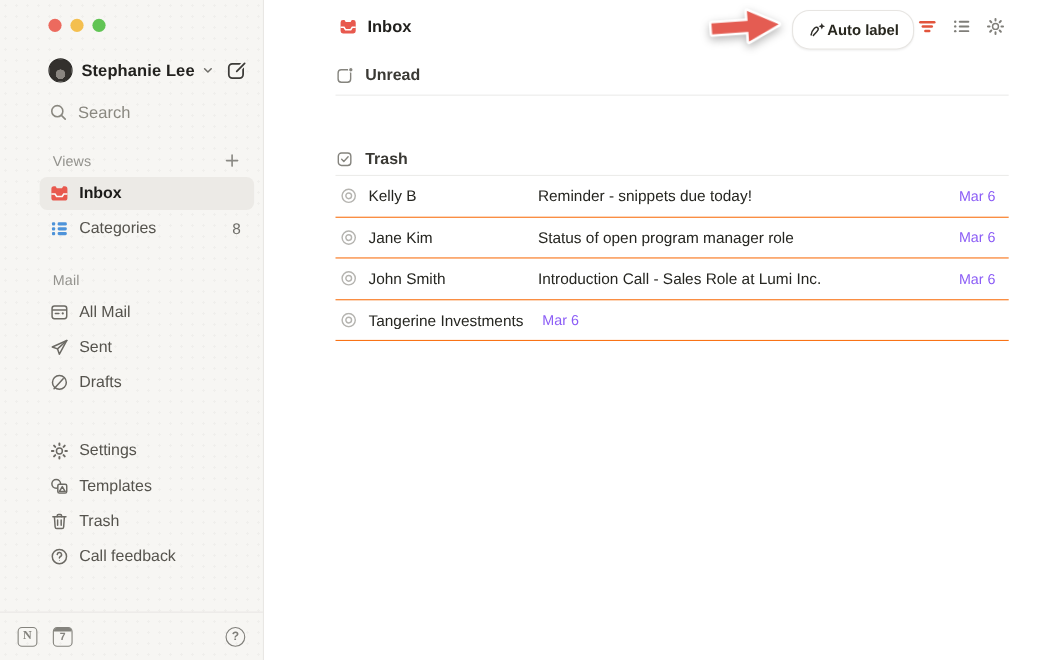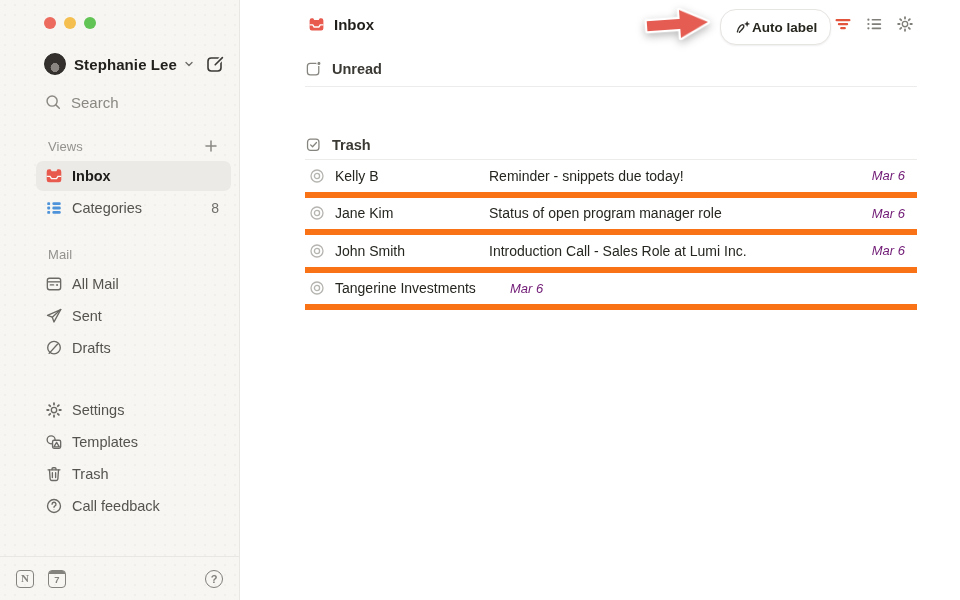--- a/index.html
+++ b/index.html
@@ -74,26 +74,26 @@
 
   .sec-row { position:absolute; left:65px; display:flex; align-items:flex-end; gap:10px; height:24px; }
   .sec-label { font-size:14.5px; font-weight:600; color:#3a3934; }
   .sec-unread { top:53px; }
   .sec-read { top:129px; }
   .divider { position:absolute; left:65px; right:43px; height:1px; background:#ececea; }
   .div-unread { top:86px; }
   .div-read { top:159px; }
 
   .email-list { position:absolute; left:65px; right:43px; top:160px; }
-  .email-row { display:flex; align-items:center; height:37.5px; border-bottom:6px solid #f97316; padding-left:5px; }
+  .email-row { display:flex; align-items:center; height:37.5px; border-bottom:1px solid #f97316; padding-left:5px; }
   .email-row .ricon { flex:0 0 14px; display:flex; align-items:center; }
   .email-row .sender { margin-left:11px; width:154px; flex:0 0 154px; font-size:14px; color:#262621;
     white-space:nowrap; overflow:hidden; }
   .email-row .subject { flex:1; font-size:14px; color:#262621; white-space:nowrap; overflow:hidden; }
-  .email-row .date { margin-left:21px; padding-right:12px; font-size:13px; color:#701a75; white-space:nowrap;font-style:italic; }
+  .email-row .date { margin-left:4px; padding-right:12px; font-size:13px; color:#8b5cf6; white-space:nowrap; }
 
   svg { display:block; }
 </style>
 </head>
 <body>
 
 <div class="app">
 
   <aside class="sidebar">
 

